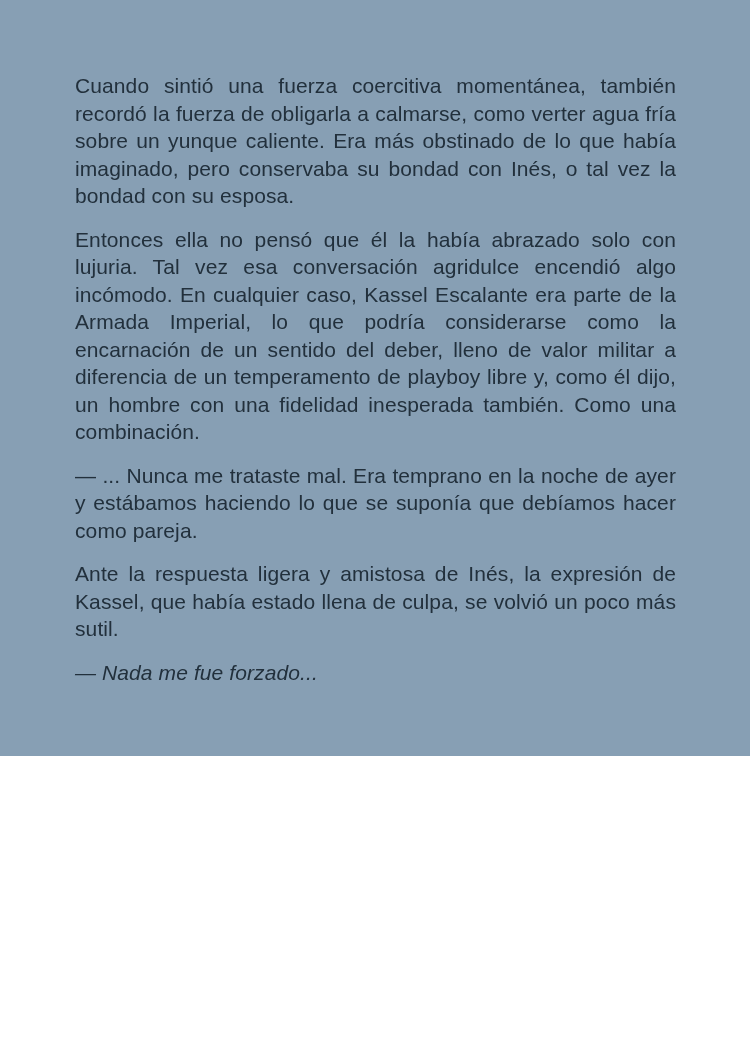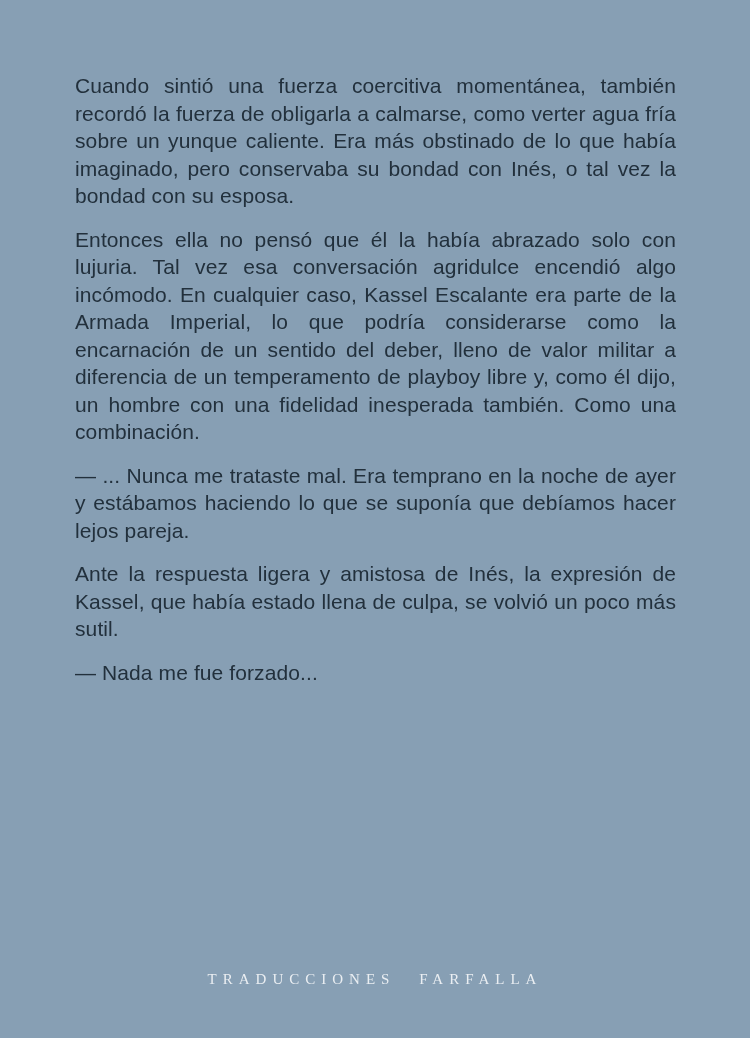--- a/index.html
+++ b/index.html
@@ -2,41 +2,42 @@
 <html><head>
 <meta charset="utf-8">
 <style>
   html, body {
     margin: 0;
     padding: 0;
   }
   .page {
     position: relative;
     width: 750px;
-    height: 1038px;
+    height: 756px;
     background: #879fb4;
     overflow: hidden;
     font-family: "Liberation Sans", sans-serif;
   }
   .content {
     position: absolute;
     top: 72px;
     left: 75px;
     width: 601px;
     color: #22303c;
   }
   .content p {
     margin: 0 0 16px 0;
     font-size: 21px;
     line-height: 27.5px;
     text-align: justify;
     letter-spacing: 0.1px;
   }
   .content p:last-child {
     margin-bottom: 0;
+    font-style: italic;
   }
   .footer {
     position: absolute;
     top: 971px;
     left: 0;
     width: 100%;
     text-align: center;
     font-family: "Liberation Serif", serif;
     font-size: 15px;
     letter-spacing: 6px;
@@ -44,18 +45,18 @@
     color: #eaeef2;
   }
 </style>
 </head>
 <body>
 
 <div class="page">
   <div class="content">
     <p>Cuando sintió una fuerza coercitiva momentánea, también recordó la fuerza de obligarla a calmarse, como verter agua fría sobre un yunque caliente. Era más obstinado de lo que había imaginado, pero conservaba su bondad con Inés, o tal vez la bondad con su esposa.</p>
     <p>Entonces ella no pensó que él la había abrazado solo con lujuria. Tal vez esa conversación agridulce encendió algo incómodo. En cualquier caso, Kassel Escalante era parte de la Armada Imperial, lo que podría considerarse como la encarnación de un sentido del deber, lleno de valor militar a diferencia de un temperamento de playboy libre y, como él dijo, un hombre con una fidelidad inesperada también. Como una combinación.</p>
-    <p>— ... Nunca me trataste mal. Era temprano en la noche de ayer y estábamos haciendo lo que se suponía que debíamos hacer lejos pareja.</p>
+    <p>— ... Nunca me trataste mal. Era temprano en la noche de ayer y estábamos haciendo lo que se suponía que debíamos hacer como pareja.</p>
     <p>Ante la respuesta ligera y amistosa de Inés, la expresión de Kassel, que había estado llena de culpa, se volvió un poco más sutil.</p>
     <p>— Nada me fue forzado...</p>
   </div>
   <div class="footer">TRADUCCIONES FARFALLA</div>
 </div>
 
 </body></html>

